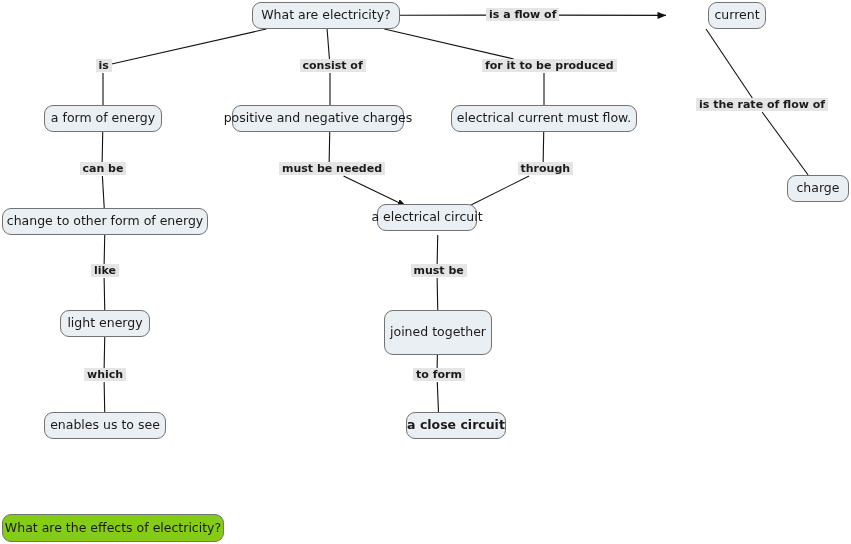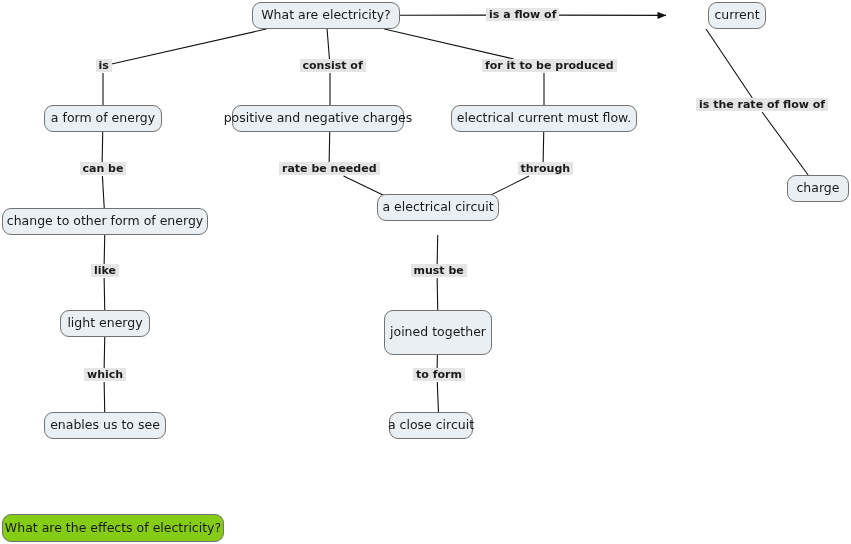--- a/index.html
+++ b/index.html
@@ -94,35 +94,35 @@
         <line x1="437.28" y1="382.00" x2="438.47" y2="412.00"></line>
       </g>
   </svg>
   <div id="labels-layer">
       <div class="link-label" style="left: 95.5px; top: 59px;">is</div>
       <div class="link-label" style="left: 299.5px; top: 59px;">consist of</div>
       <div class="link-label" style="left: 482px; top: 59px;">for it to be produced</div>
       <div class="link-label" style="left: 486px; top: 8px;">is a flow of</div>
       <div class="link-label" style="left: 696px; top: 98px;">is the rate of flow of</div>
       <div class="link-label" style="left: 79.5px; top: 162px;">can be</div>
-      <div class="link-label" style="left: 279px; top: 162px;">rate be needed</div>
+      <div class="link-label" style="left: 279px; top: 162px;">must be needed</div>
       <div class="link-label" style="left: 517.5px; top: 162px;">through</div>
       <div class="link-label" style="left: 91px; top: 264px;">like</div>
       <div class="link-label" style="left: 410.5px; top: 264px;">must be</div>
       <div class="link-label" style="left: 84px; top: 368px;">which</div>
       <div class="link-label" style="left: 413px; top: 368px;">to form</div>
     </div>
   <div id="nodes-layer">
       <div class="node" style="left: 252px; top: 2px; width: 148px; height: 27px;">What are electricity?</div>
       <div class="node" style="left: 668px; top: 2px; width: 58px; height: 27px; margin-left: 40px;">current</div>
       <div class="node" style="left: 787px; top: 175px; width: 62px; height: 27px;">charge</div>
       <div class="node" style="left: 44px; top: 105px; width: 118px; height: 27px;">a form of energy</div>
       <div class="node" style="left: 232px; top: 105px; width: 172px; height: 27px;">positive and negative charges</div>
       <div class="node" style="left: 451px; top: 105px; width: 186px; height: 27px;">electrical current must flow.</div>
       <div class="node" style="left: 2px; top: 208px; width: 206px; height: 27px;">change to other form of energy</div>
-      <div class="node" style="left: 377px; top: 194px; width: 122px; height: 27px;">a electrical circuit</div>
+      <div class="node" style="left: 377px; top: 204px; width: 100px; height: 27px;">a electrical circuit</div>
       <div class="node" style="left: 60px; top: 310px; width: 90px; height: 27px; text-align: right;">light energy</div>
       <div class="node" style="left: 384px; top: 310px; width: 108px; height: 45px;">joined together</div>
       <div class="node" style="left: 44px; top: 412px; width: 122px; height: 27px;">enables us to see</div>
-      <div class="node" style="left: 389px; top: 412px; width: 84px; height: 27px;">a close circuit</div>
+      <div class="node" style="left: 406px; top: 412px; width: 100px; height: 27px; font-weight: bold;">a close circuit</div>
       <div class="node pale" style="left: 2px; top: 514px; width: 222px; height: 28px;">What are the effects of electricity?</div>
     </div>
 </div>
 
 </body></html>

